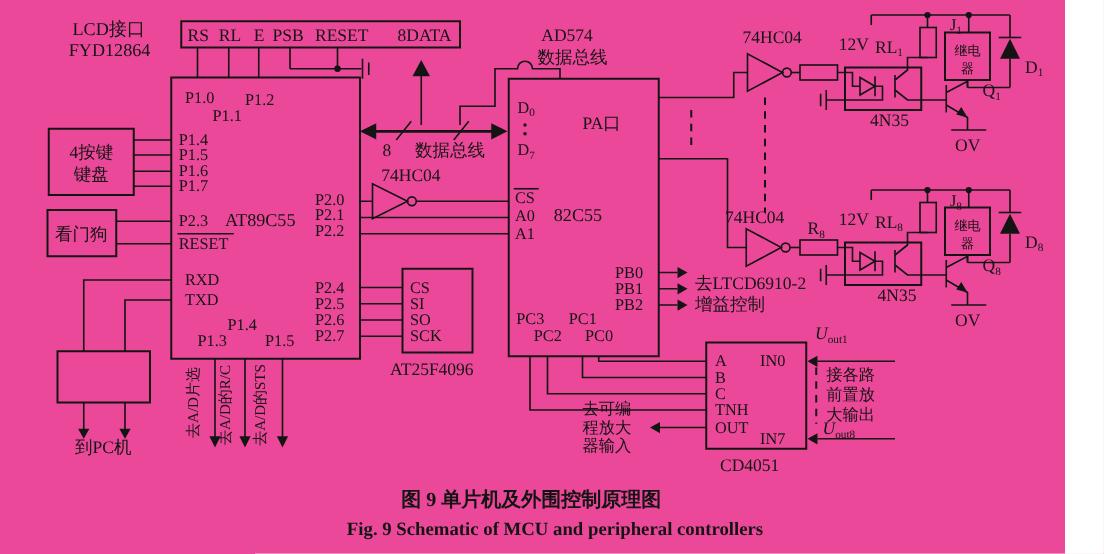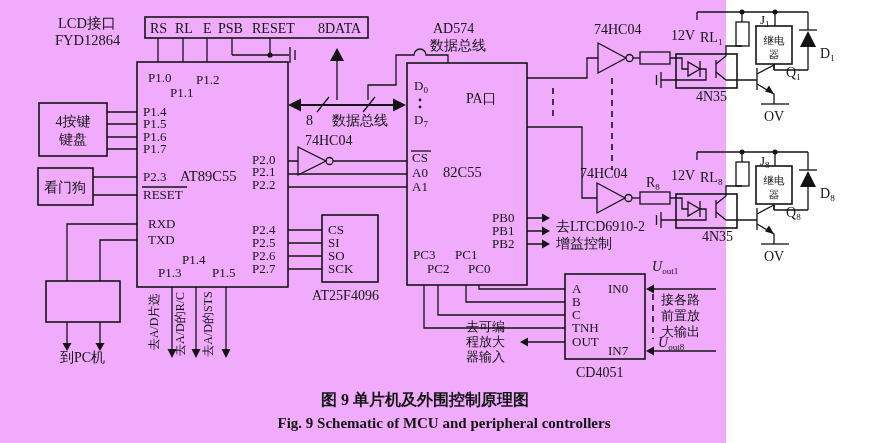--- a/index.html
+++ b/index.html
@@ -1,16 +1,16 @@
 <!DOCTYPE html>
 <html><head>
 <meta charset="utf-8">
 <style>
   html,body{margin:0;padding:0;background:#ffffff;}
-  .stage{width:726px;height:443px;background:#f0abfc;position:relative;}
+  .stage{width:852px;height:443px;background:#ec4899;position:relative;}
   svg{display:block;}
   svg text{font-family:"Liberation Serif","DejaVu Serif",serif;fill:#141414;}
   .t10{font-size:10.5px;}
   .t12{font-size:12px;}
   .t13{font-size:13px;}
   .t14{font-size:14px;}
   .t15{font-size:14.5px;}
   .sub{font-size:9px;}
   .ital{font-style:italic;}
   .cap{font-size:16px;font-weight:bold;}

